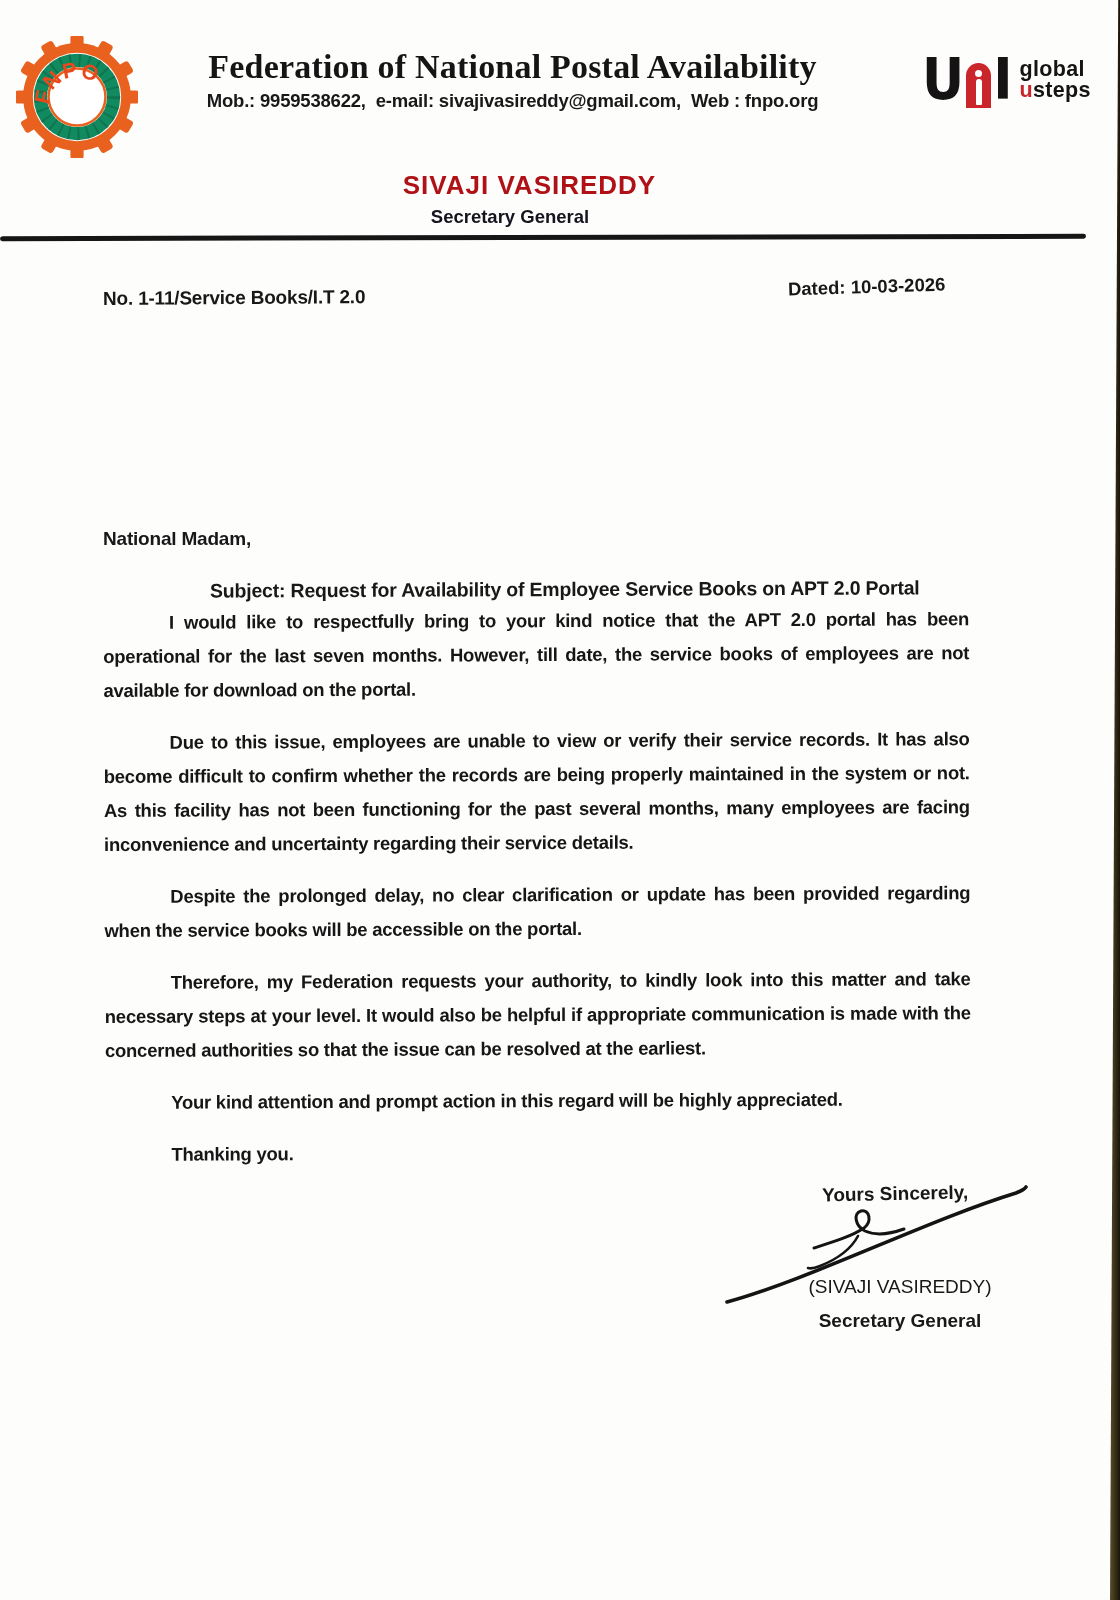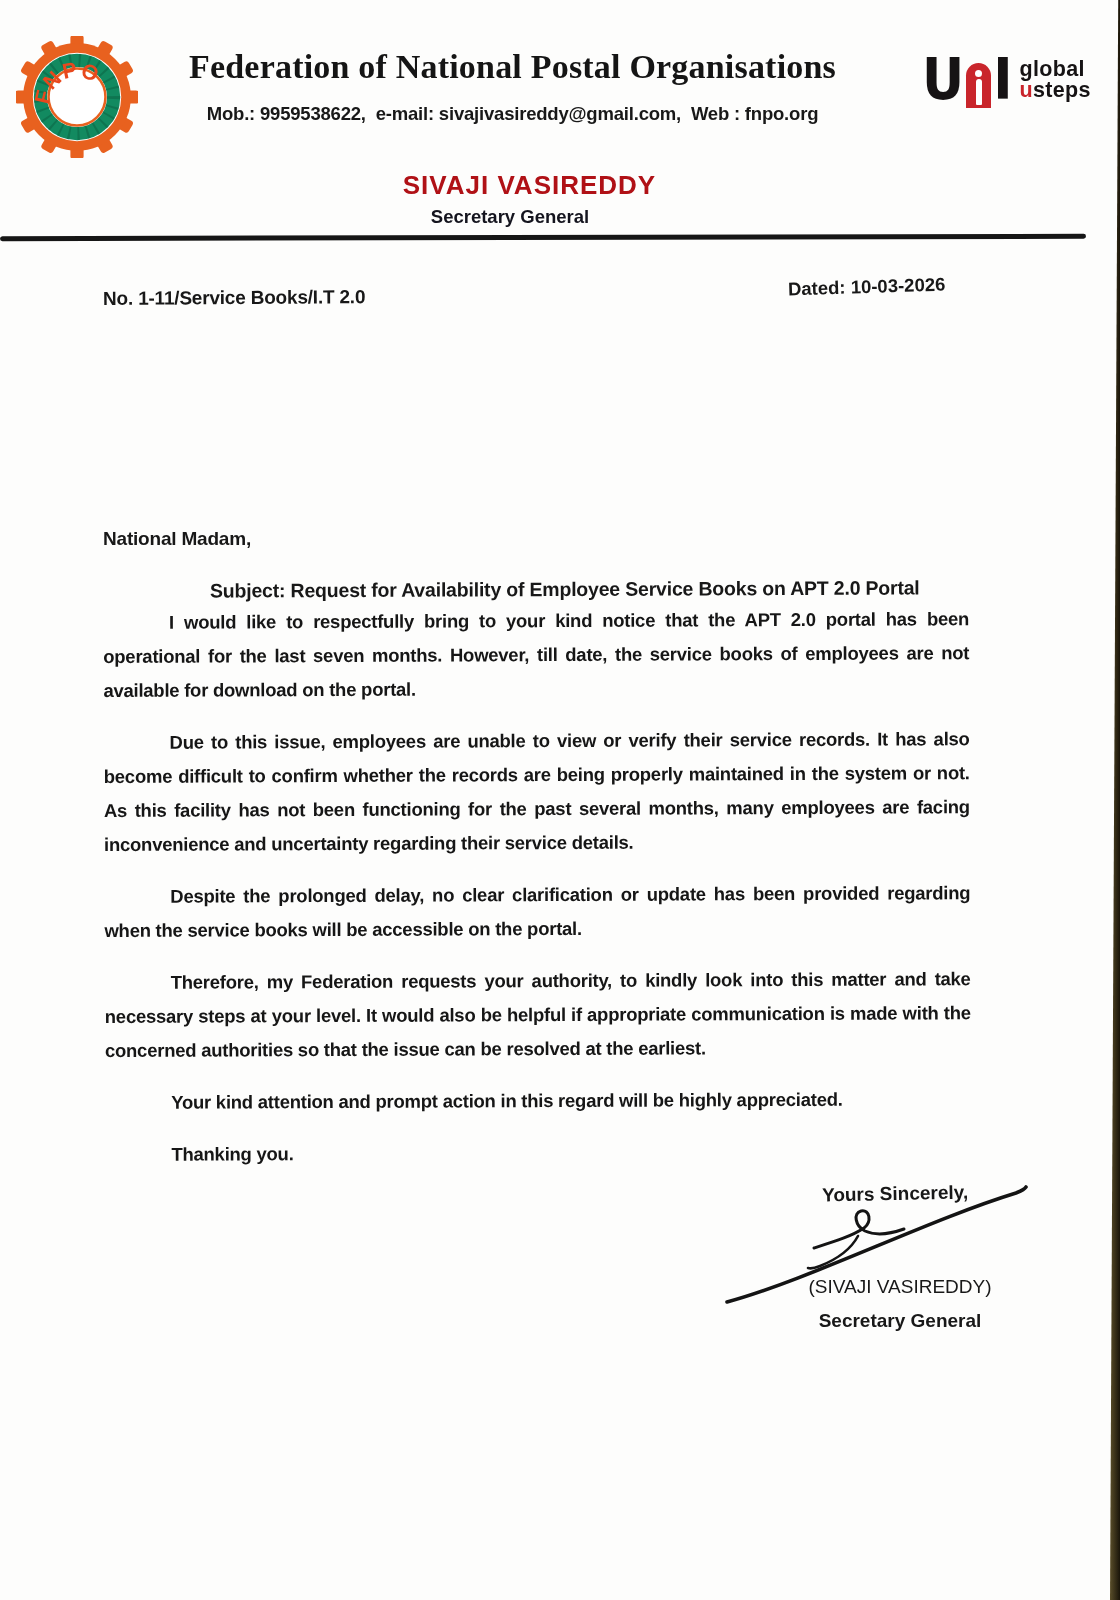--- a/index.html
+++ b/index.html
@@ -10,21 +10,21 @@
   .abs{position:absolute;}
   .ws{white-space:pre-wrap;}
 
   
   .head-text{left:95px; top:48px; width:835px; text-align:center;}
   .org-name{
     font-family:"Liberation Serif", serif; font-weight:700; font-size:34px;
     letter-spacing:0.2px; color:#151515; line-height:1.1;
   }
   .org-address{font-size:18.5px; font-weight:700; margin-top:9px; letter-spacing:-0.2px;}
-  .org-contact{font-size:18.5px; font-weight:700; margin-top:18px; letter-spacing:-0.2px;}
+  .org-contact{font-size:18.5px; font-weight:700; margin-top:5px; letter-spacing:-0.2px;}
 
   .officer{left:0; top:170px; width:1020px; text-align:center;}
   .officer-name{font-size:26px; font-weight:700; letter-spacing:1px; color:#b01116;padding-left:39px;}
   .officer-title{font-size:18.5px; font-weight:700; margin-top:5px; color:#14141e;}
 
   .head-rule{left:0; top:235px; width:1086px; height:4.5px; background:#161616; border-radius:3px; transform:rotate(-0.12deg);}
 
   
   .fnpo-logo{left:16px; top:36px; width:122px; height:122px;}
 
@@ -99,21 +99,21 @@
     <circle cx="60" cy="60" r="36" fill="none" stroke="#0a5c3f" stroke-width="13" stroke-dasharray="2 7" opacity="0.45"></circle>
     <circle cx="60" cy="60" r="28" fill="#ffffff"></circle>
     <circle cx="60" cy="60" r="28" fill="none" stroke="#e8611f" stroke-width="2.5"></circle>
     <path id="fnpoArc" d="M 33,70 A 27,27 0 0 1 87,65" fill="none"></path>
     <text font-family="Liberation Sans, sans-serif" font-size="21" font-weight="700" fill="#e8481d" letter-spacing="1">
       <textPath href="#fnpoArc" startOffset="2">FNPO</textPath>
     </text>
   </svg>
 
   <div class="abs head-text">
-    <div class="org-name">Federation of National Postal Organisations</div>
+    <div class="org-name">Federation of National Postal Availability</div>
     <div class="org-contact ws">Mob.: 9959538622,  e-mail: sivajivasireddy@gmail.com,  Web : fnpo.org</div>
   </div>
 
   <div class="abs uni-logo">
     <div class="uni-letters">
       <span class="uni-u">U</span>
       <span class="uni-arch"></span>
       <span class="uni-i">I</span>
     </div>
     <div class="uni-words">

